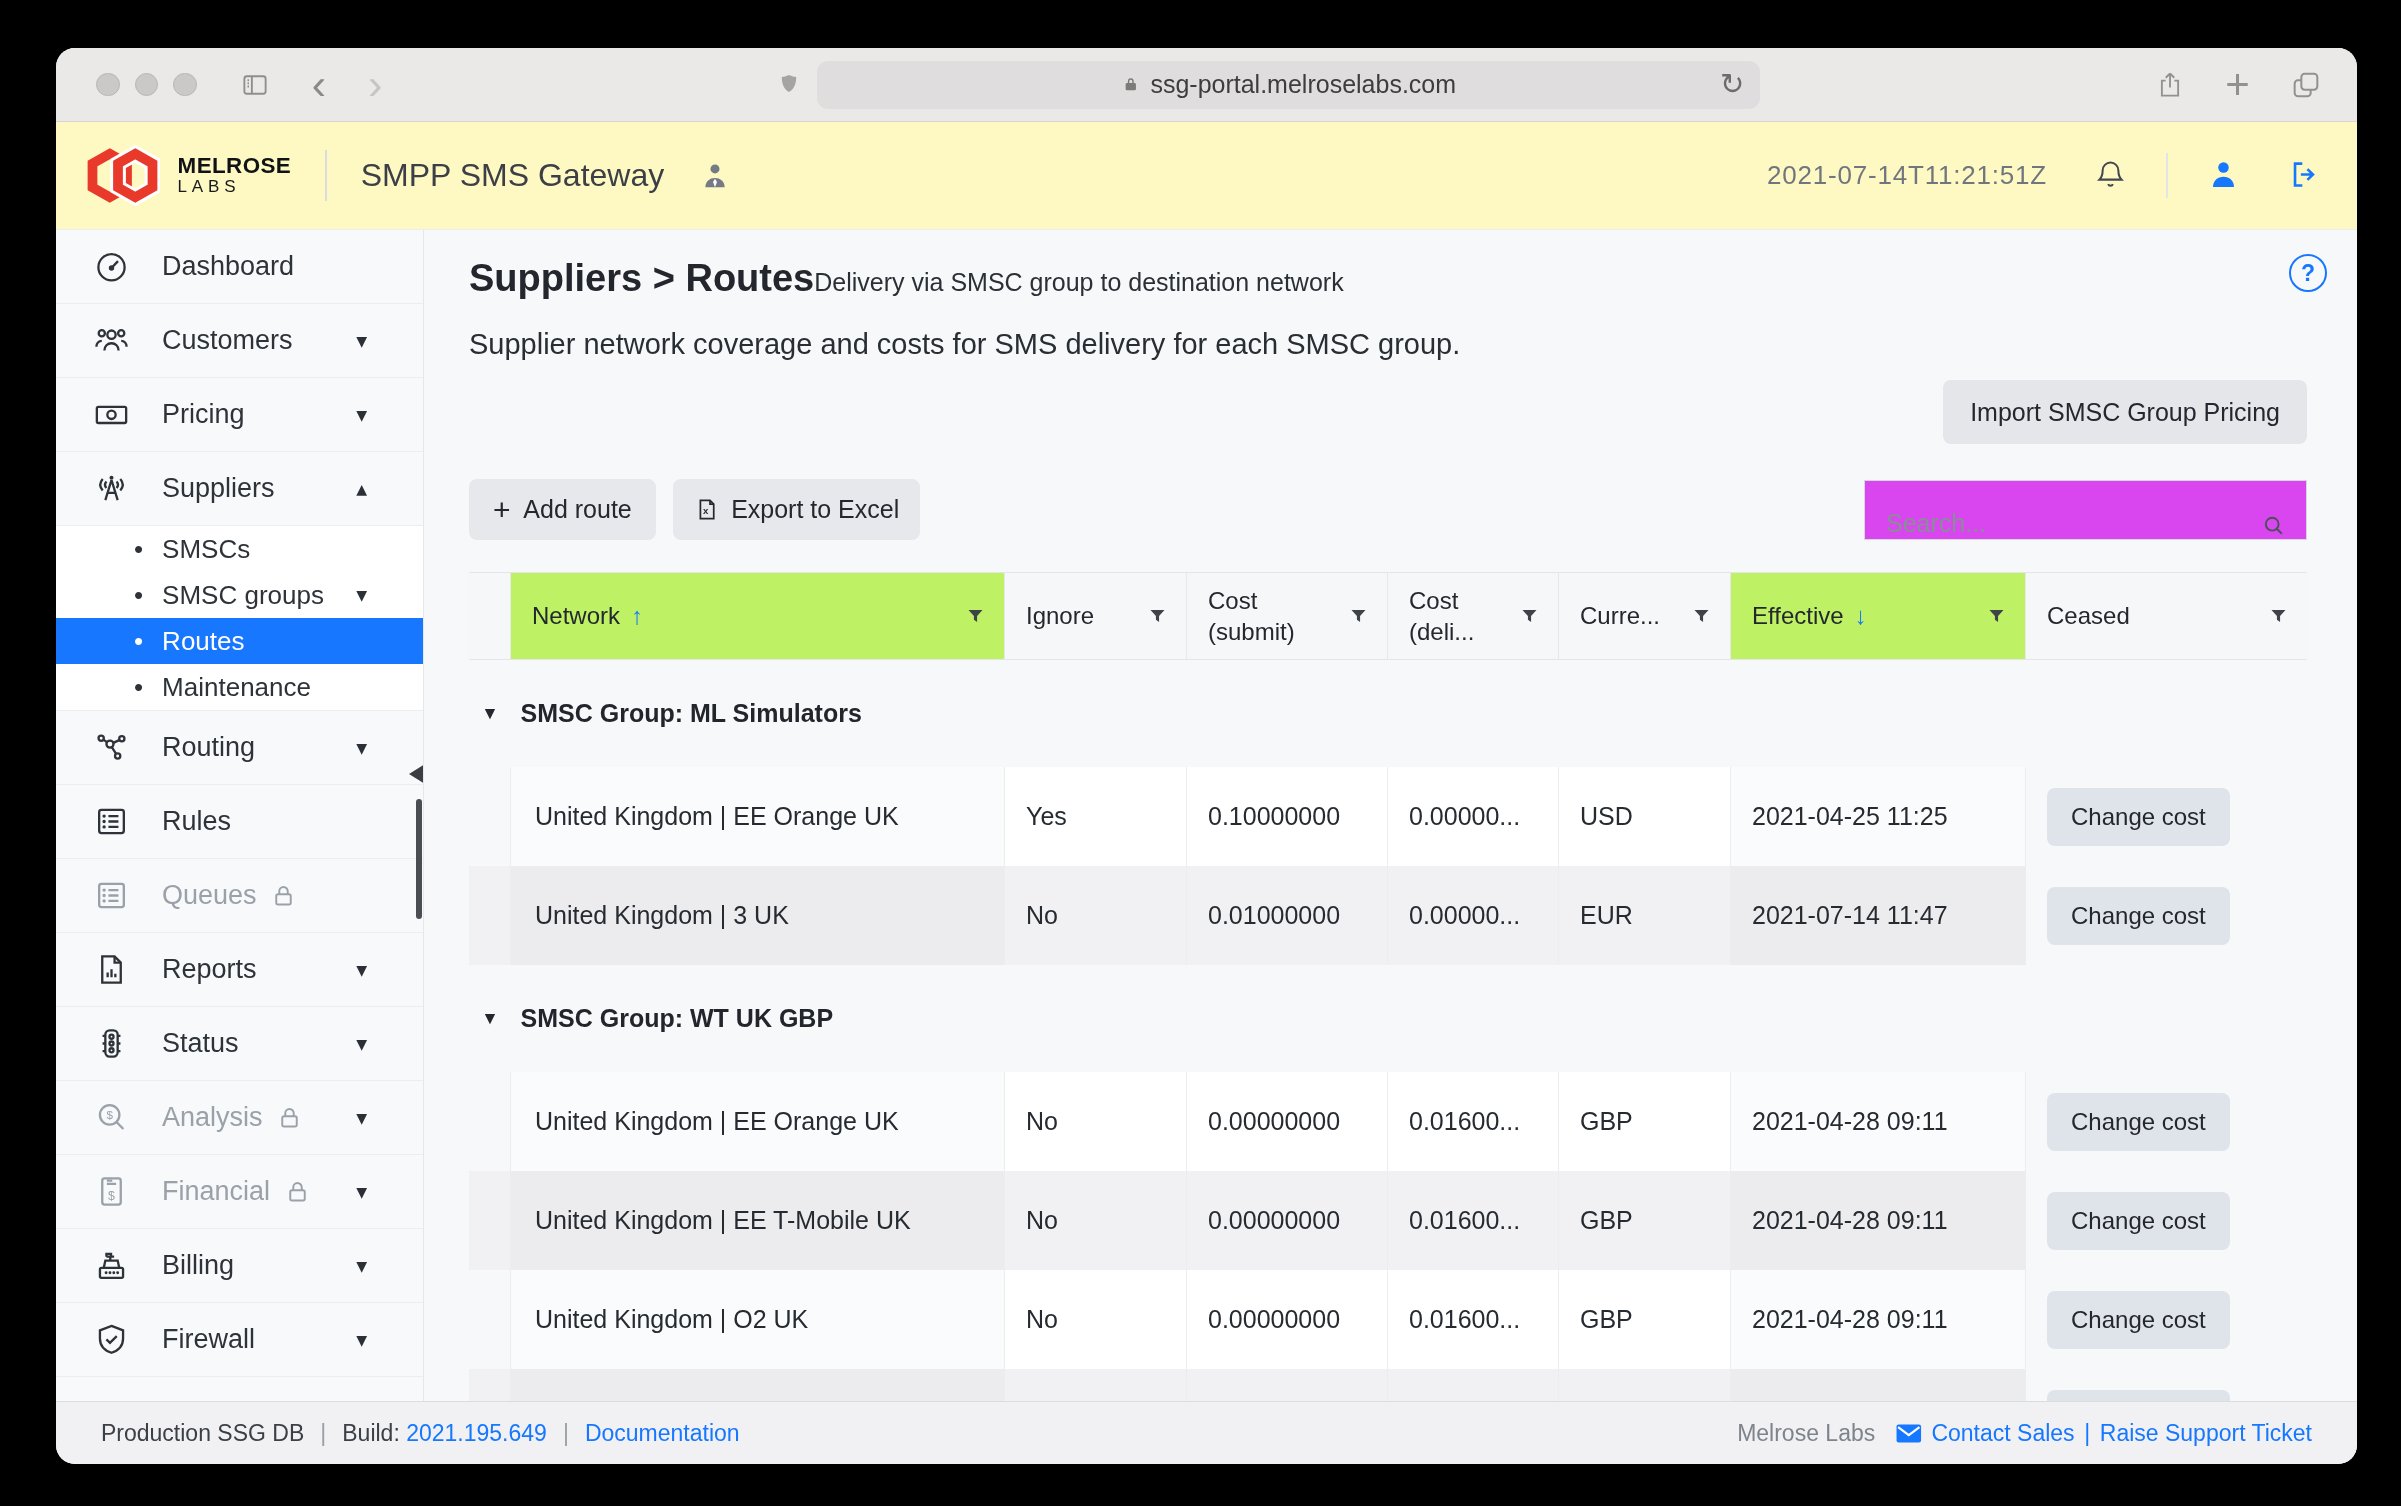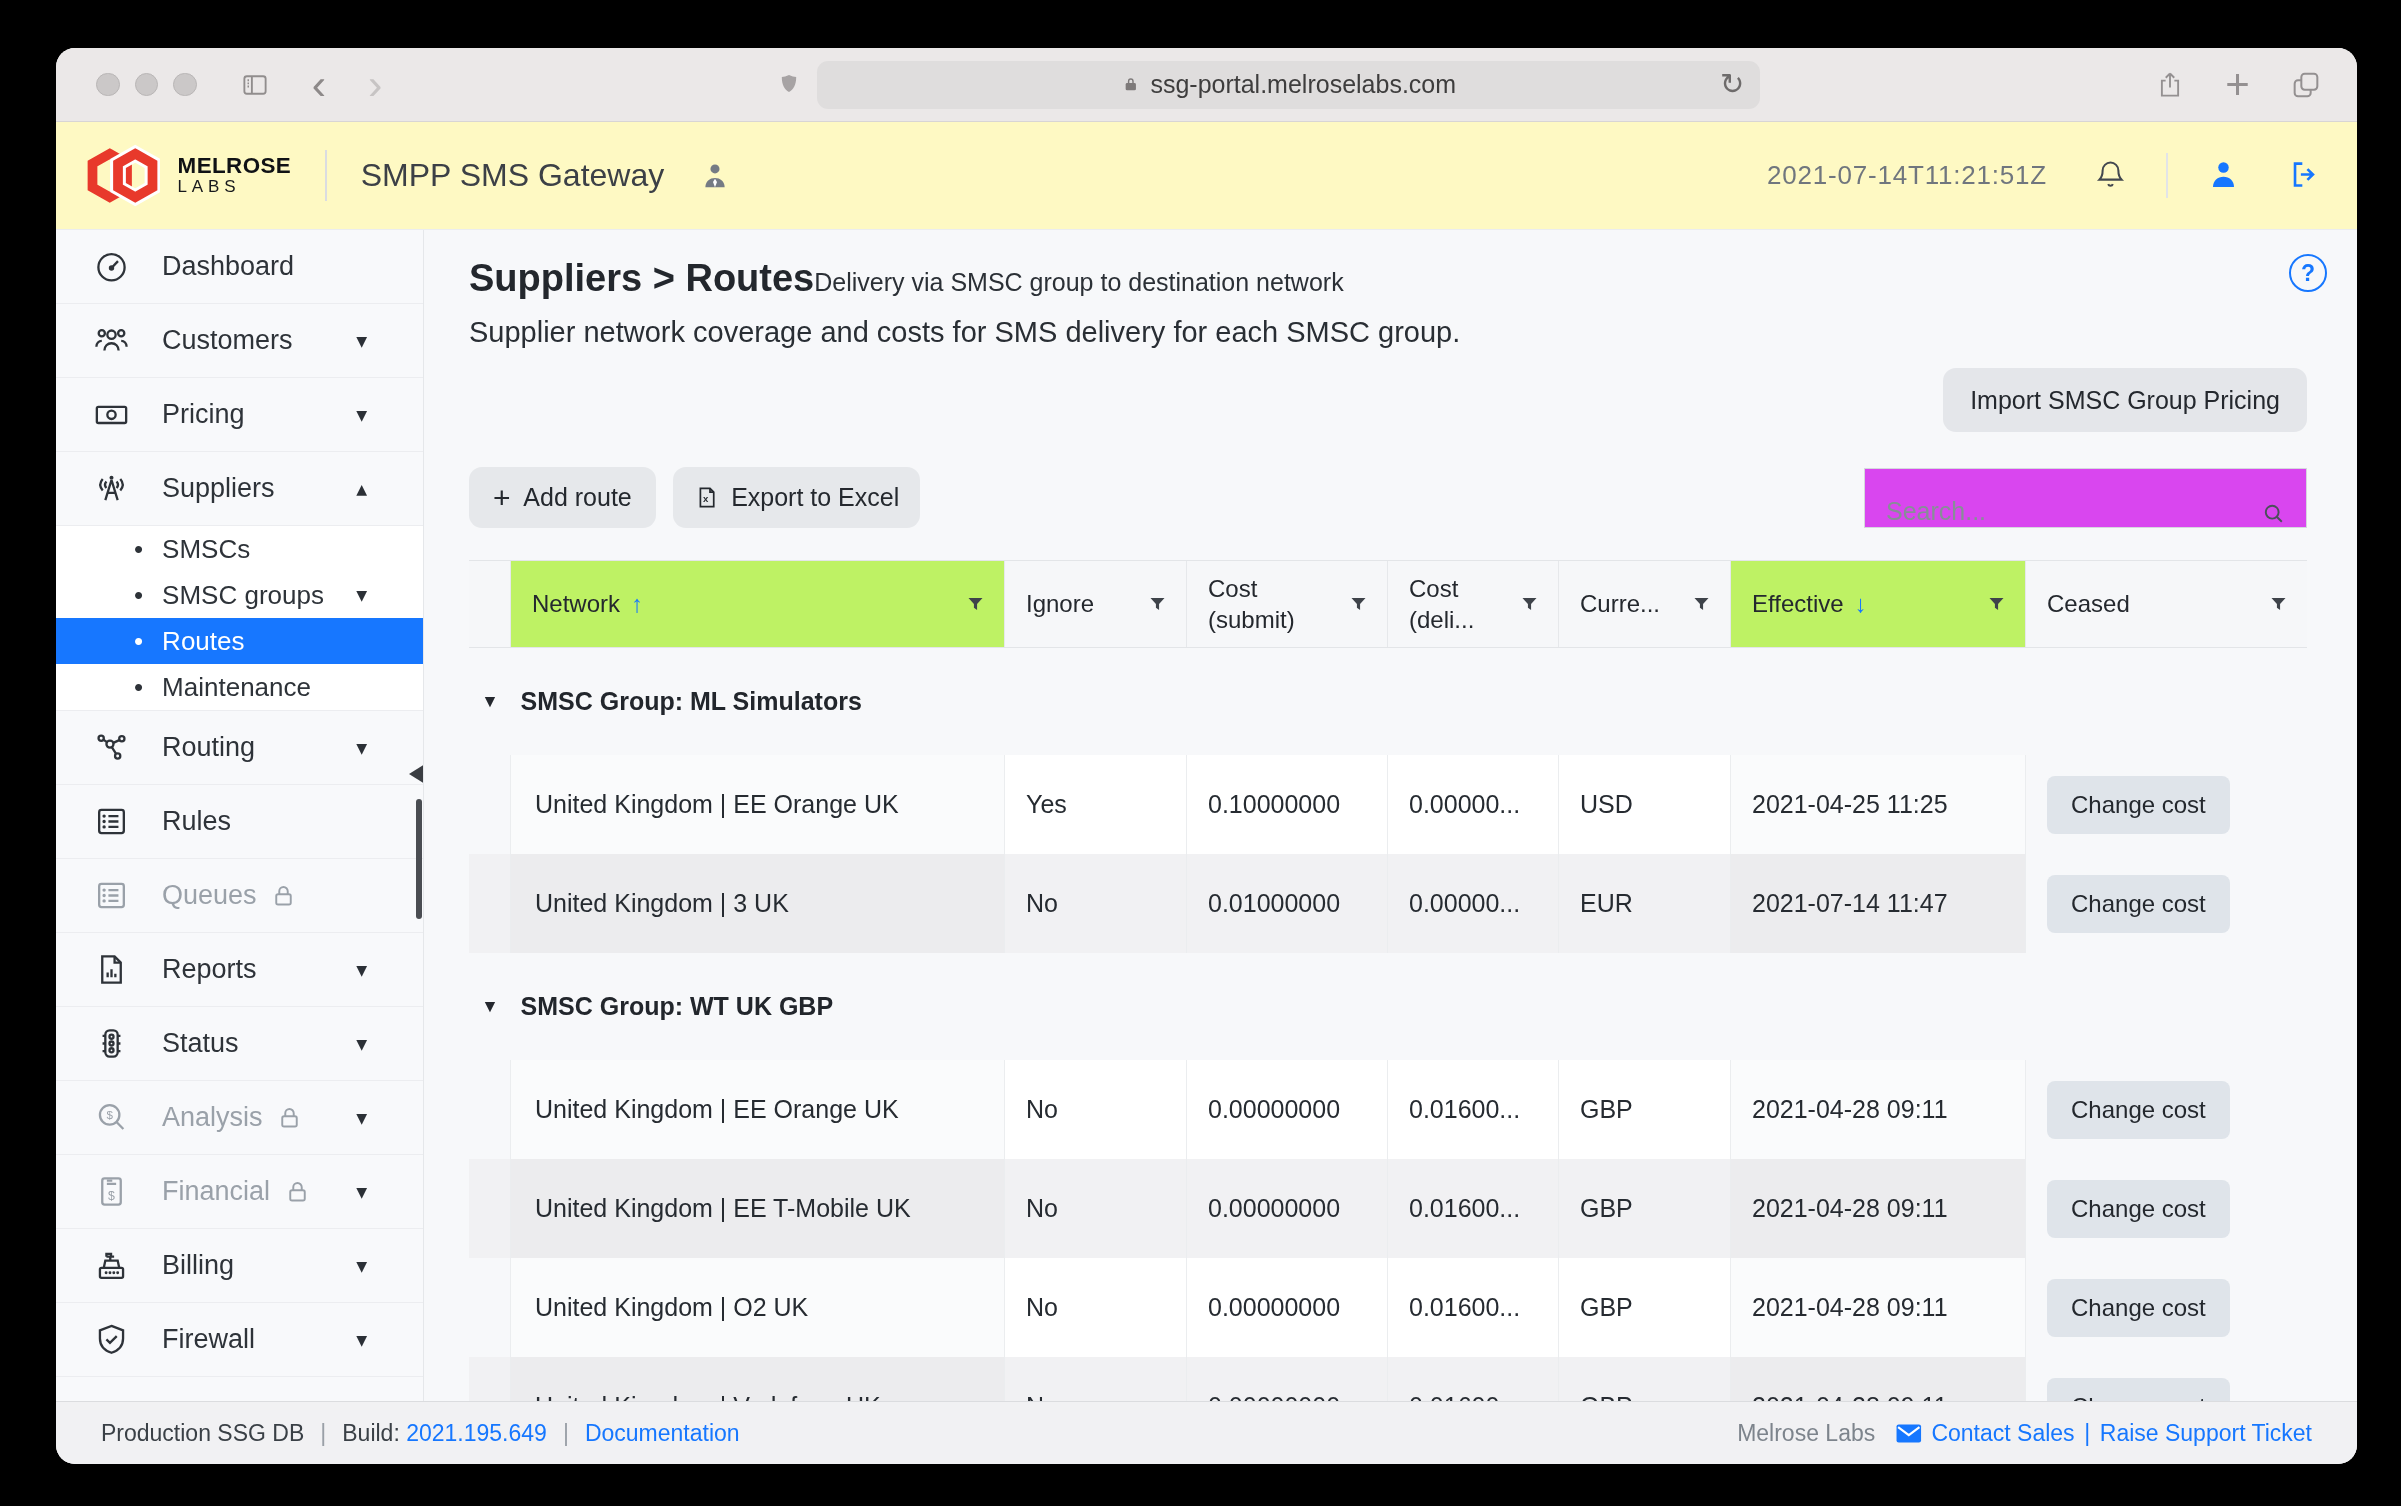--- a/index.html
+++ b/index.html
@@ -50,23 +50,23 @@
   .sub-item::before{content:"•";margin-right:19px;font-size:26px;}
   .sub-item.selected{background:#1777ff;color:#fff;}
   .collapse-tri{position:absolute;right:-1.6px;top:534px;width:0;height:0;border-top:10.4px solid transparent;border-bottom:10.4px solid transparent;border-right:16px solid #3a3d42;}
   .scroll-thumb{position:absolute;right:0.8px;top:569px;width:6.4px;height:120px;background:#4a4d52;border-radius:3.2px;}
 
   .main{flex:1;min-width:0;background:#f7f8fa;padding:27px 50px 0 45px;position:relative;overflow:hidden;}
   .title-row{display:flex;align-items:baseline;}
   .page-title{font-size:38px;font-weight:700;color:#23272d;}
   .title-hint{font-size:25px;color:#2b3036;}
   .help-btn{position:absolute;top:24px;right:30px;width:34px;height:34px;border:2.4px solid #1677ff;border-radius:50%;color:#1677ff;font-size:23px;font-weight:700;display:flex;align-items:center;justify-content:center;}
-  .subtitle{font-size:29px;color:#292e34;margin-top:16px;}
+  .subtitle{font-size:29px;color:#292e34;margin-top:28px;}
   .import-row{display:flex;justify-content:flex-end;margin-top:19px;}
-  .btn{background:#e6e8eb;border:none;border-radius:13px;font-size:25px;color:#24282e;display:inline-flex;align-items:center;justify-content:center;font-family:inherit;}
+  .btn{background:#e6e8eb;border:none;border-radius:8px;font-size:25px;color:#24282e;display:inline-flex;align-items:center;justify-content:center;font-family:inherit;}
   .btn-import{height:64px;padding:0 27px;background:#e4e6ea;}
   .actions-row{display:flex;align-items:center;margin-top:35px;}
   .btn-add{height:61px;padding:0 24px;gap:12.8px;}
   .plus-ico{font-size:30px;line-height:1;}
   .btn-export{height:61px;padding:0 21px;gap:11.2px;margin-left:17.6px;}
   .search{margin-left:auto;width:403px;height:58px;background:#d946ef;border:1.6px solid #d5d8dd;border-radius:0;display:flex;align-items:flex-end;padding:0 19px;}
   .search input{border:none;outline:none;flex:1;font-size:25px;color:#2c3137;background:transparent;font-family:inherit;min-width:0;}
   .search input::placeholder{color:#878e97;}
 
   

